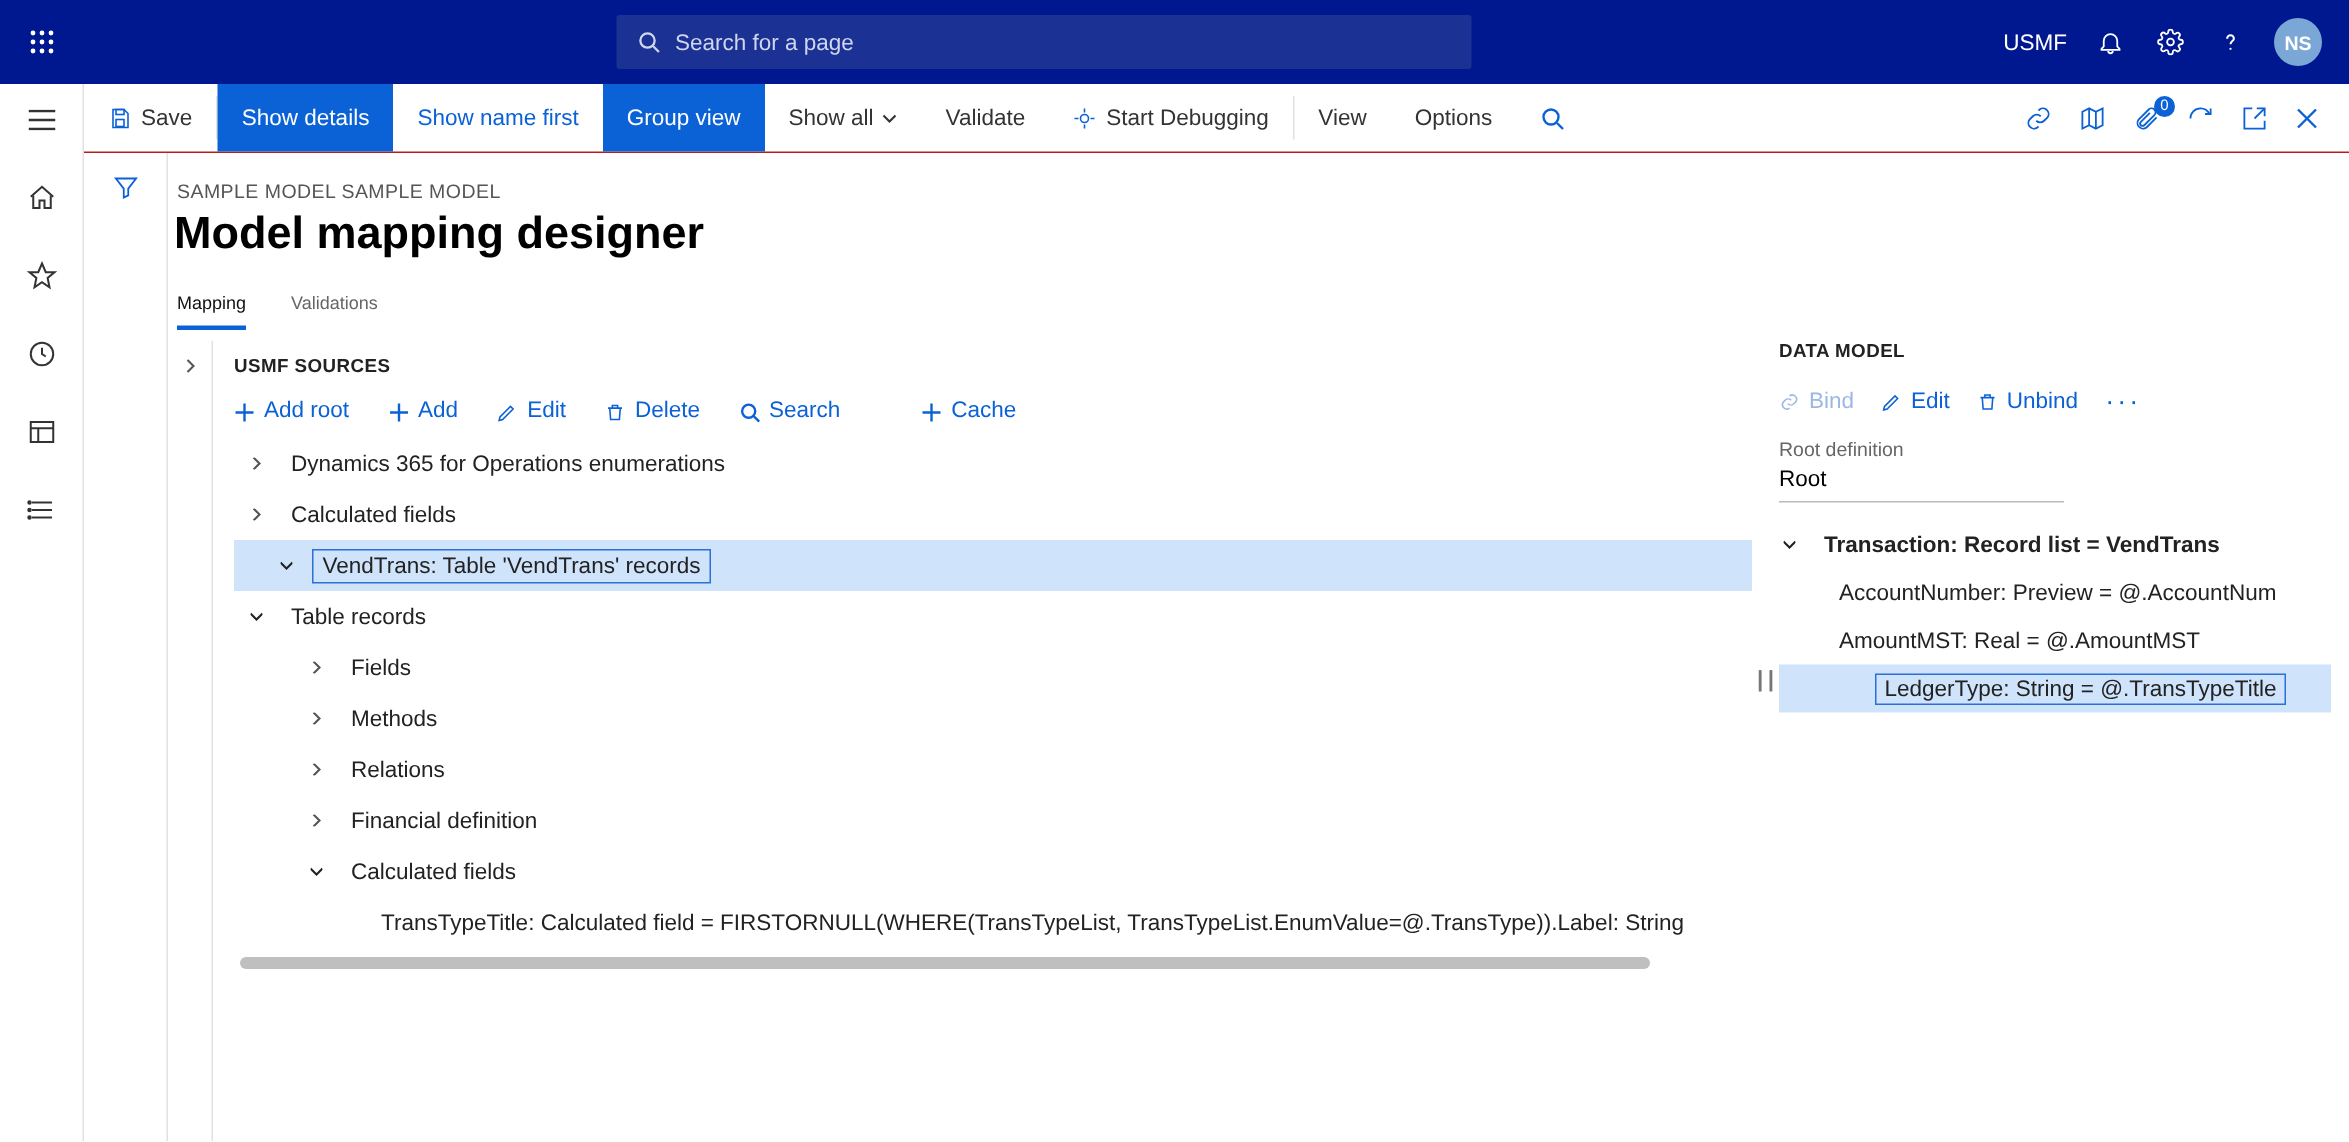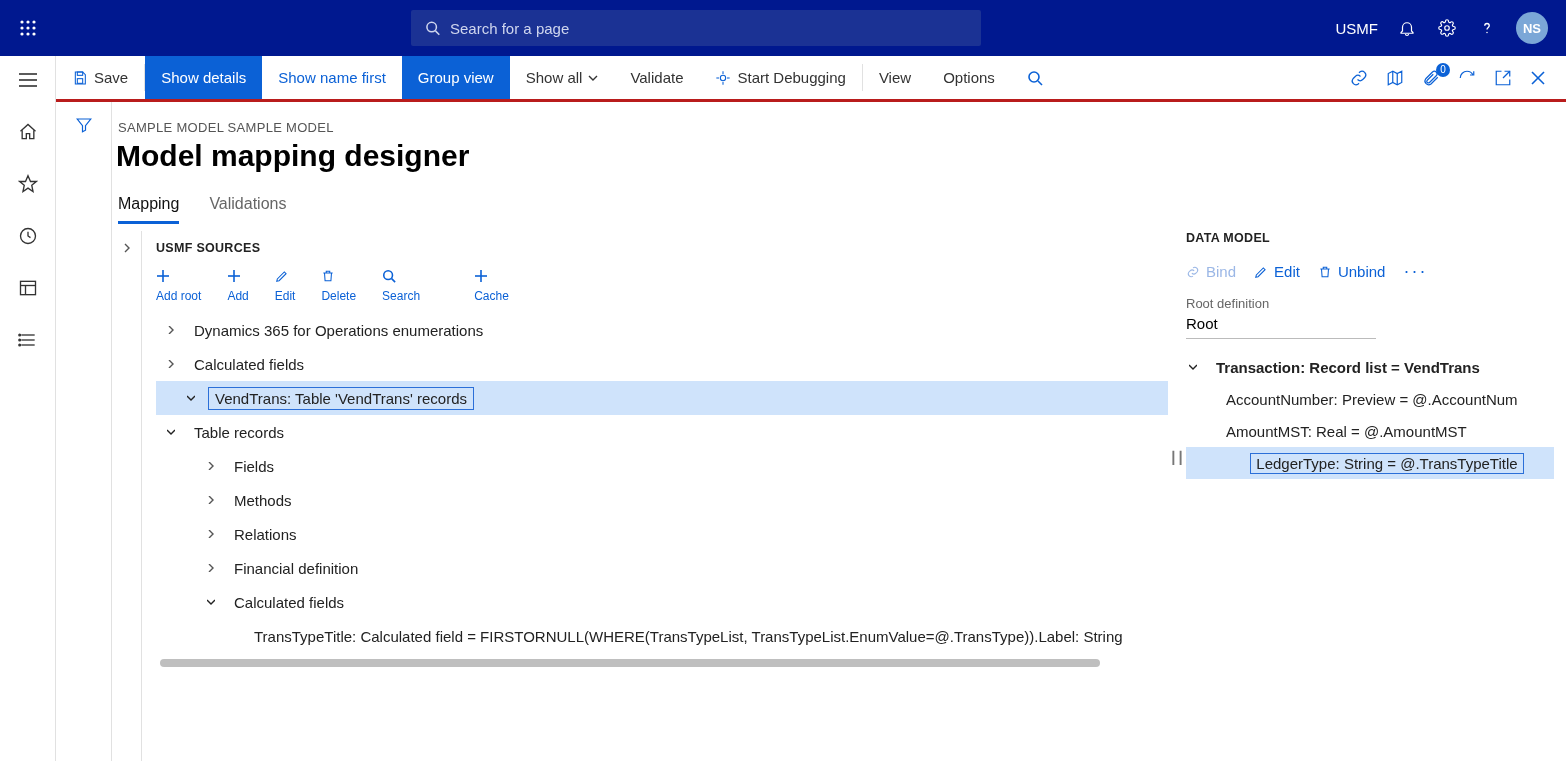--- a/index.html
+++ b/index.html
@@ -22,54 +22,54 @@
 .app-row { display: flex; height: 705px; }
 
 
 .rail { width: 56px; border-right: 1px solid #e1e1e1; display: flex; flex-direction: column; align-items: center; padding-top: 12px; gap: 28px; }
 .rail-btn { width: 24px; height: 24px; display: flex; align-items: center; justify-content: center; cursor: pointer; color: #333; }
 
 
 .body-col { flex: 1; display: flex; flex-direction: column; }
 
 
-.toolbar { height: 46px; border-bottom: 3px solid #b91c1c; display: flex; align-items: stretch; }
+.toolbar { height: 46px; border-bottom: 1px solid #b91c1c; display: flex; align-items: stretch; }
 .tb-btn { display: flex; align-items: center; padding: 0 16px; font-size: 15px; color: #333; cursor: pointer; gap: 6px; white-space: nowrap; }
 .tb-btn.blue-flat { color: #0b61d6; }
 .tb-btn.blue-fill { background: #0b61d6; color: #fff; }
 .tb-sep { width: 1px; background: #e1e1e1; margin: 8px 0; }
 .tb-spacer { flex: 1; }
 .tb-right-icons { display: flex; align-items: center; gap: 18px; padding: 0 20px; color: #0b61d6; }
 .tb-right-icons .icon-btn { cursor: pointer; display: flex; align-items: center; position: relative; }
 .badge { position: absolute; top: -6px; right: -10px; background: #0b61d6; color: #fff; font-size: 10px; border-radius: 8px; padding: 0 4px; line-height: 14px; min-width: 14px; text-align: center; }
 
 
 .content-row { flex: 1; display: flex; overflow: hidden; }
 .filter-col { width: 56px; border-right: 1px solid #e1e1e1; display: flex; justify-content: center; padding-top: 14px; }
 .main-col { flex: 1; display: flex; flex-direction: column; padding: 18px 0 0 0; overflow: hidden; }
 
 .breadcrumb { font-size: 13px; color: #555; padding: 0 0 4px 6px; letter-spacing: .3px; }
 .page-title { font-size: 30px; font-weight: 600; padding: 0 0 0 4px; }
 
 .tabs { display: flex; gap: 30px; margin-top: 22px; padding-left: 6px; border-bottom: 1px solid transparent; }
-.tab { font-size: 16px; color: #666; padding-bottom: 8px; cursor: pointer; }
+.tab { font-size: 12px; color: #666; padding-bottom: 8px; cursor: pointer; }
 .tab.active { color: #111; border-bottom: 3px solid #0b61d6; font-weight: 400; }
 
 
 .workspace { flex: 1; display: flex; overflow: hidden; margin-top: 6px; }
 
 
 .collapse-handle { width: 30px; border-right: 1px solid #e1e1e1; position: relative; background:#fff; cursor:pointer;}
 .collapse-handle .ch { position: absolute; top: 12px; left: 50%; transform: translateX(-50%); color:#555; }
 
 
 .ds-pane { flex: 1; padding: 10px 0 0 14px; overflow: hidden; display:flex; flex-direction:column; min-width:0;}
 .pane-title { font-size: 12.5px; font-weight: 700; letter-spacing: .3px; color: #222; margin-bottom: 8px; }
 .pane-actions { display: flex; gap: 26px; padding: 6px 0 10px 0; flex-wrap: wrap; }
-.pane-action { color: #0b61d6; font-size: 12px; display: flex; align-items: flex-start; gap: 6px; cursor: pointer; flex-direction: column; }
+.pane-action { color: #0b61d6; font-size: 15px; display: flex; align-items: flex-end; gap: 6px; cursor: pointer; }
 .pane-action.cache { margin-left: 28px; }
 
 .tree { font-size: 15px; color: #222; overflow-x: auto; padding-bottom:16px; }
 .tree ul { list-style: none; }
 .tree li { white-space: nowrap; }
 .row { display: flex; align-items: center; height: 34px; }
 .twisty { width: 14px; height: 14px; margin-right: 10px; display: inline-flex; align-items: center; justify-content: center; color: #555; cursor: pointer; }
 .ind { display: inline-block; }
 .row.sel { background: #cfe3fb; }
 .row.sel .label-box { border: 1px solid #2b6fd8; padding: 2px 6px; }

